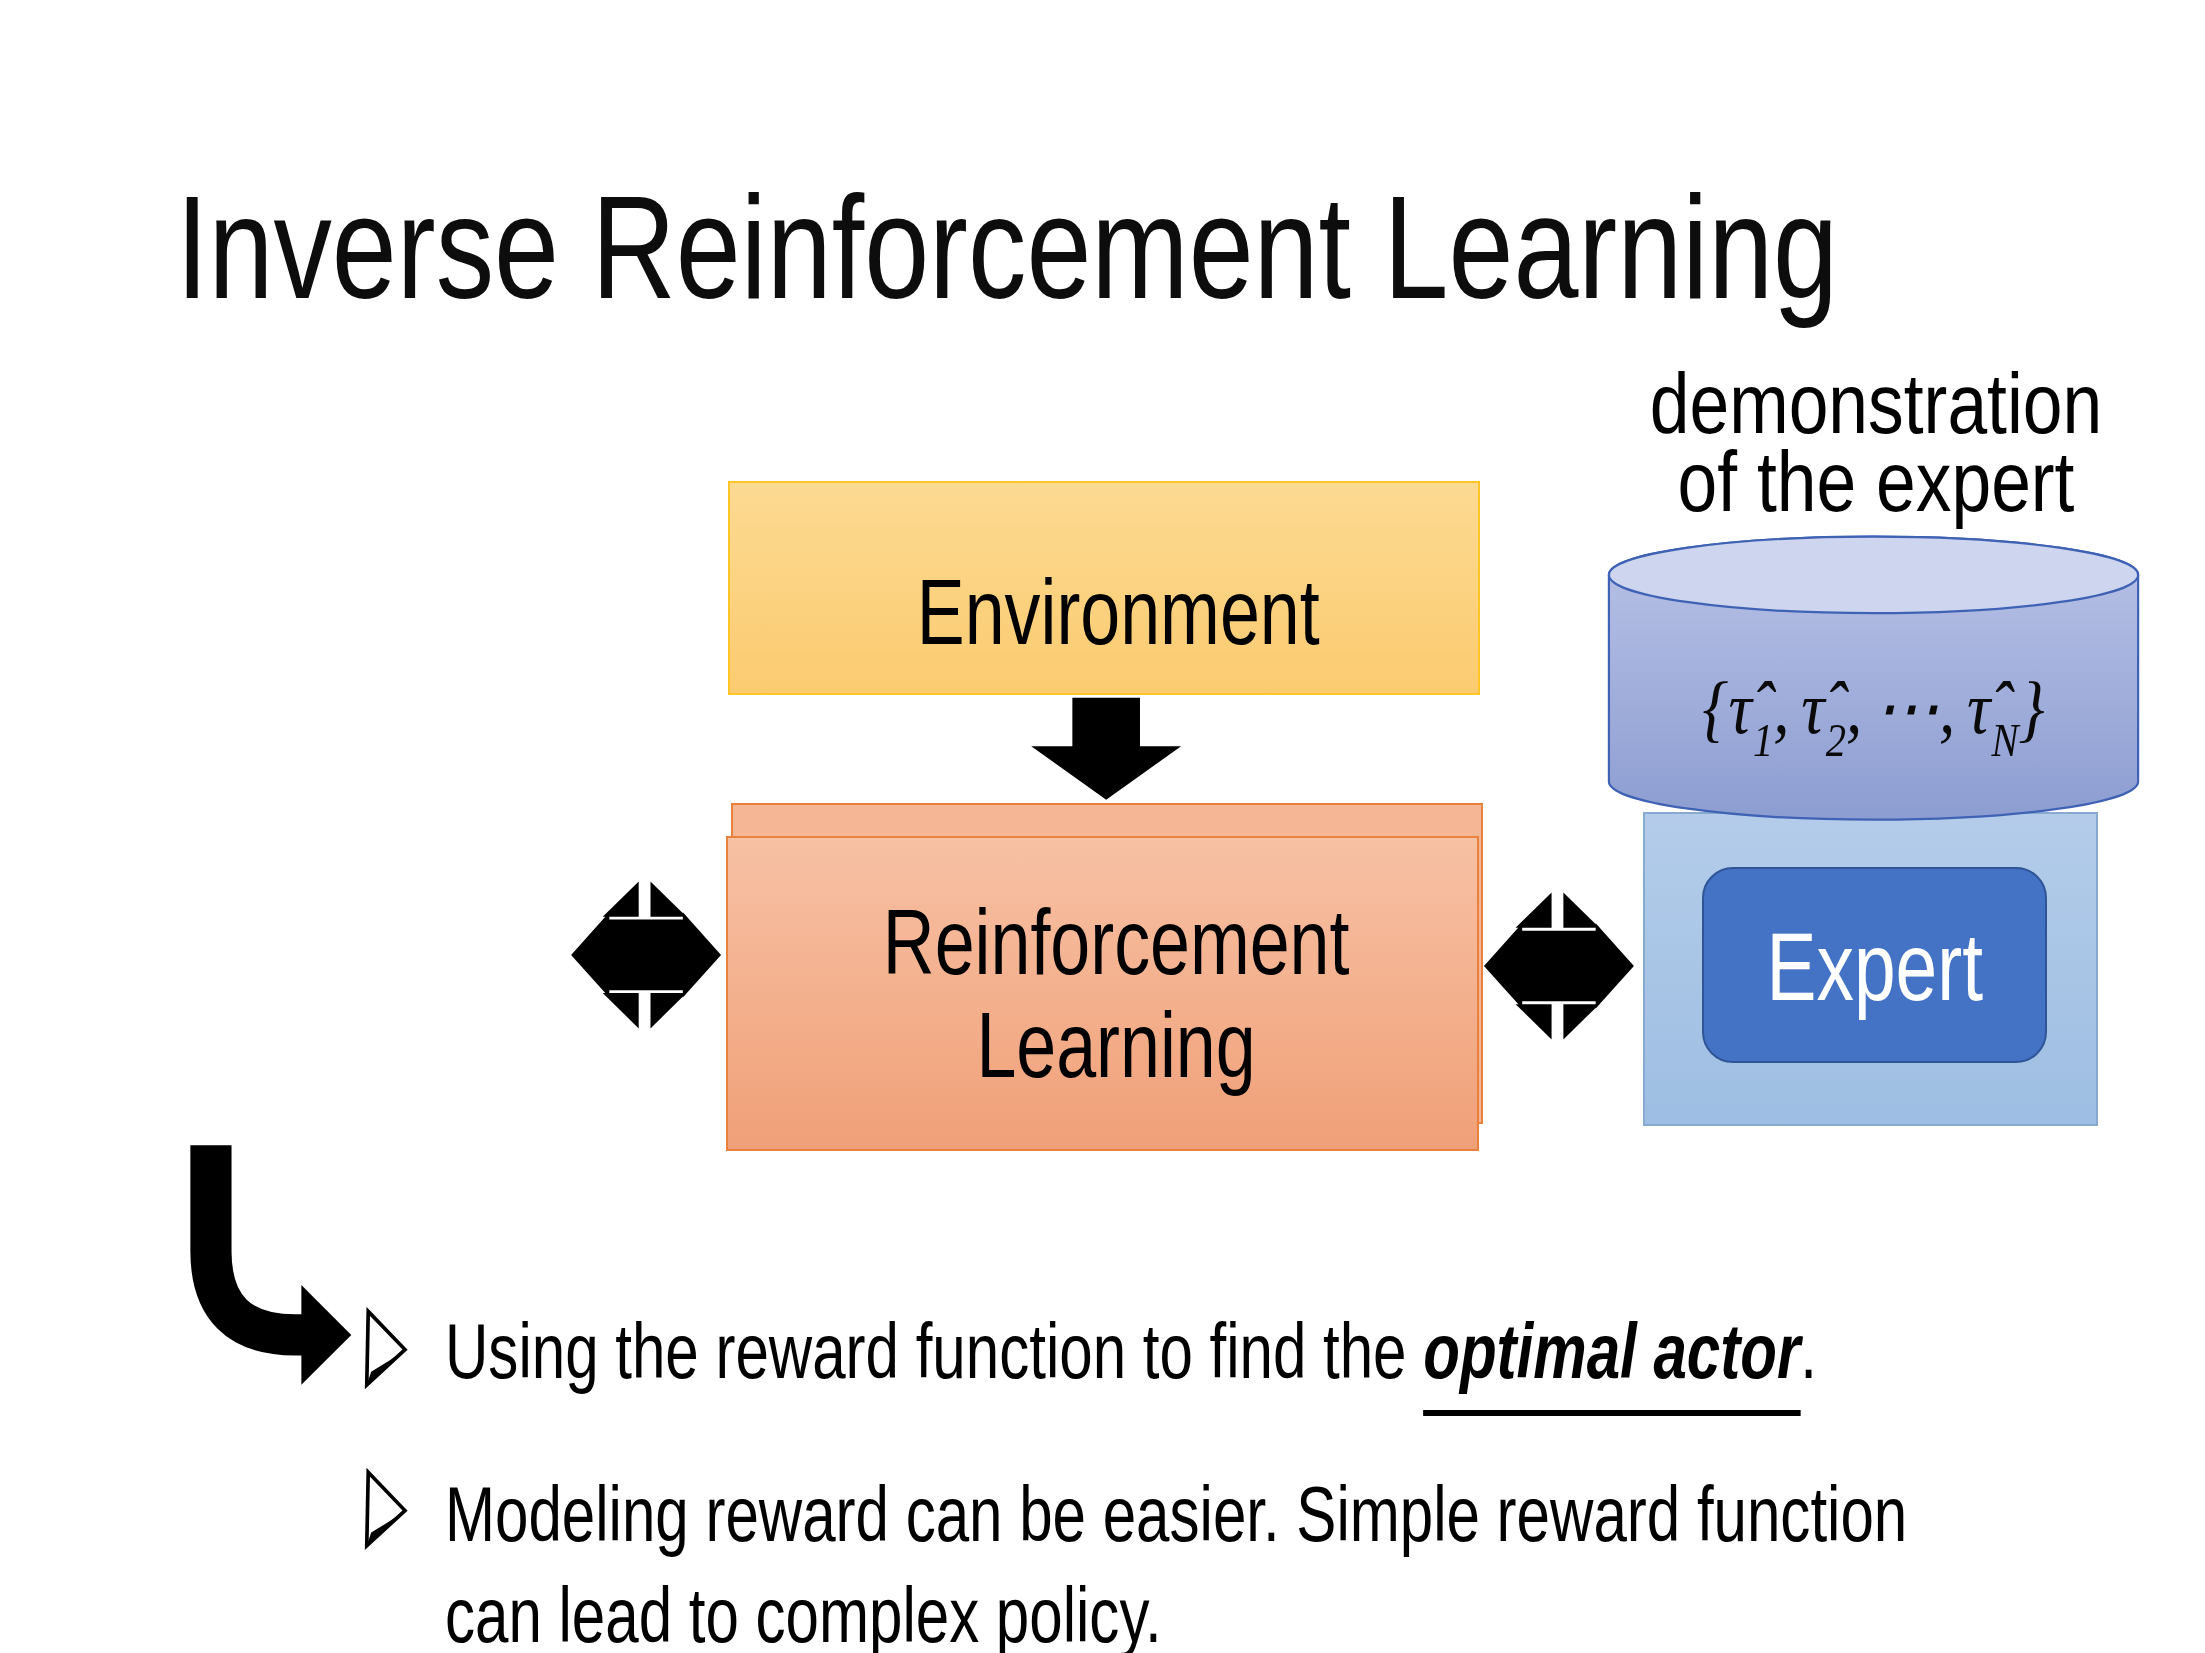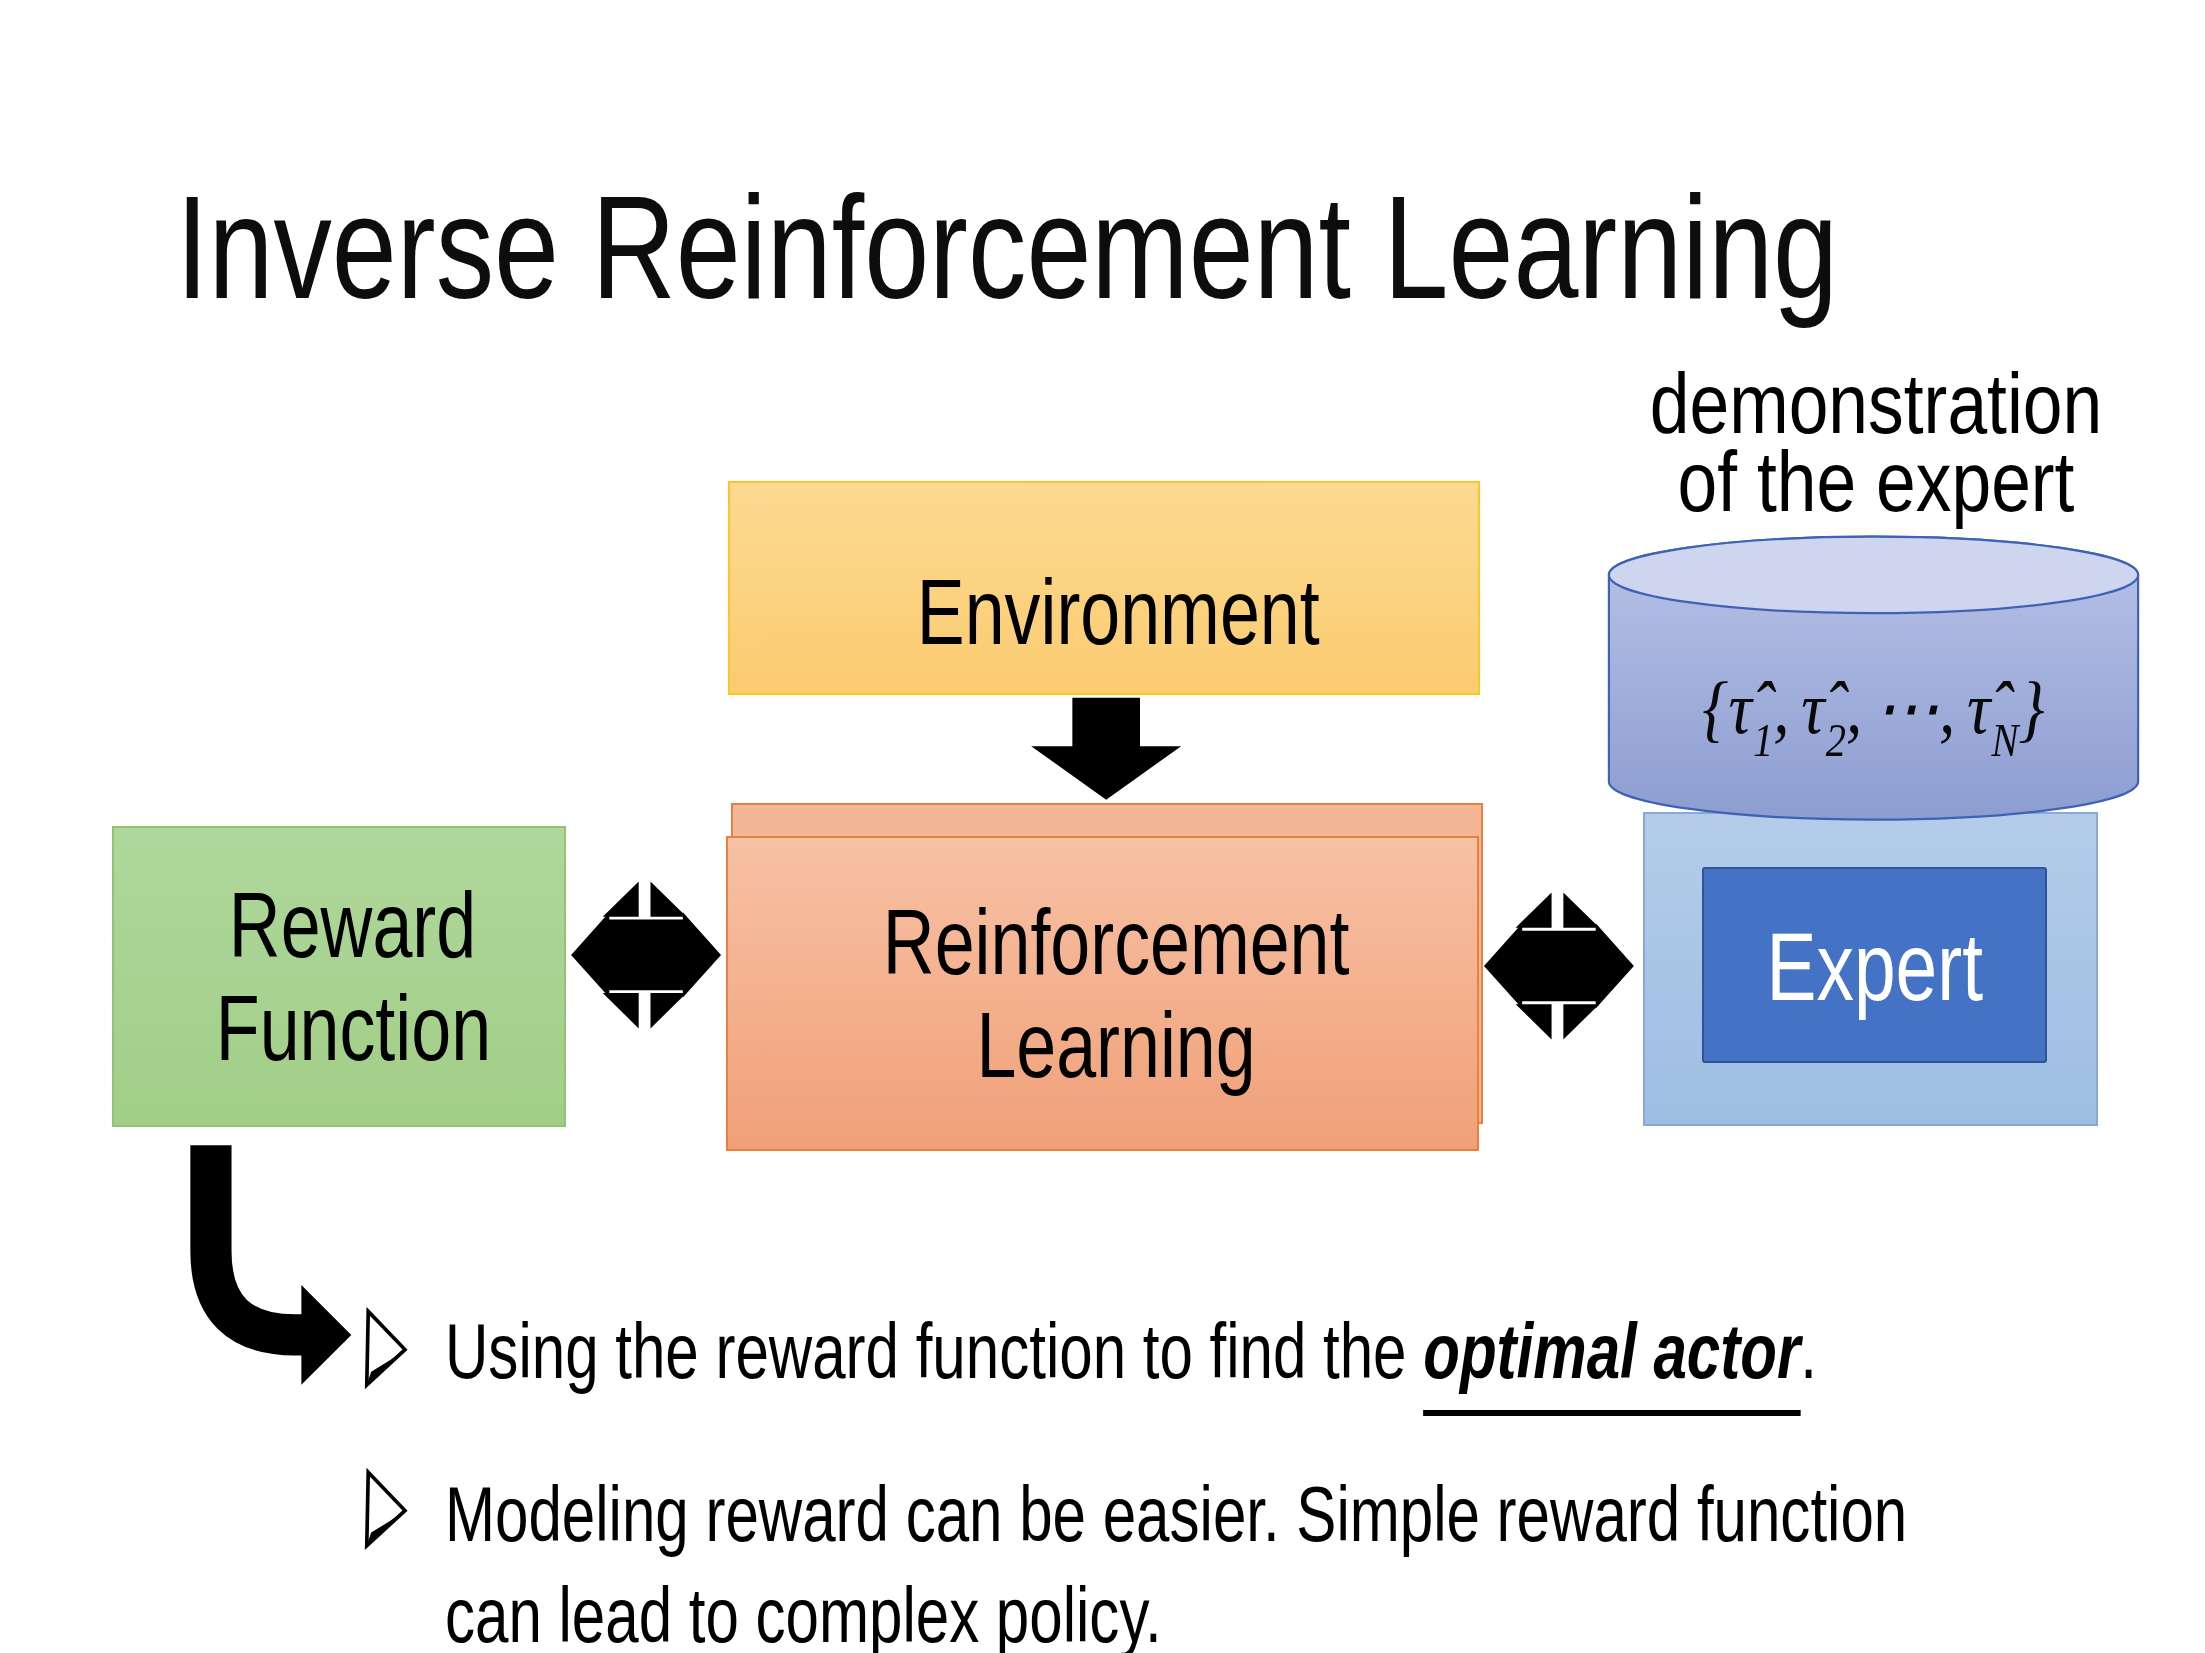--- a/index.html
+++ b/index.html
@@ -43,21 +43,21 @@
   }
   .two-line { display:flex; flex-direction:column; align-items:center; justify-content:center; }
   .two-line .lbl { line-height:103px; }
   #expert-panel {
     left:1643px; top:812px; width:455px; height:314px;
     border:2.2px solid #88A9D0;
     background:linear-gradient(180deg,#B4CCEA 0%,#9DBEE2 100%);
   }
   #expert-btn {
     position:absolute; left:1702px; top:867px; width:345px; height:196px; box-sizing:border-box;
-    border:2.9px solid #2F5597; border-radius:3px; background:#4472C4;
+    border:2.9px solid #2F5597; border-radius:31px; background:#4472C4;
     display:flex; align-items:center; justify-content:center;
   }
   #expert-btn .lbl { color:#ffffff; font-size:96px; transform:translateY(2.2px) scaleX(0.78); }
   
   #overlay { position:absolute; left:0; top:0; width:2205px; height:1654px; pointer-events:none; }
   
   #formula {
     position:absolute; left:1609px; top:660px; width:529px; text-align:center;
     font-family:"Liberation Serif","DejaVu Serif",serif; font-style:italic;
     font-size:74px; line-height:96px; color:#0a0a0a;
@@ -94,24 +94,20 @@
     <span class="lbl">Environment</span>
   </div>
 
   <div id="rl-ghost"></div>
 
   <div id="rl-box" class="box two-line">
     <span class="lbl">Reinforcement</span>
     <span class="lbl">Learning</span>
   </div>
 
-  <div id="reward-box" class="box two-line">
-    <span class="lbl">Reward</span>
-    <span class="lbl">Function</span>
-  </div>
 
   <div id="expert-panel" class="box"></div>
   <div id="expert-btn">
     <span class="lbl">Expert</span>
   </div>
 
   <svg id="overlay" viewBox="0 0 3000 2250" xmlns="http://www.w3.org/2000/svg">
     <defs>
       <linearGradient id="cylGrad" x1="0" y1="0" x2="0" y2="1">
         <stop offset="0" stop-color="#BAC3E7"></stop>

